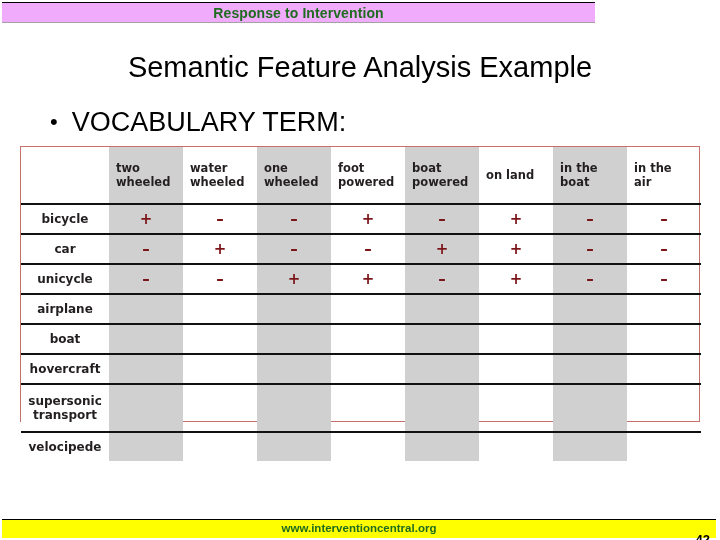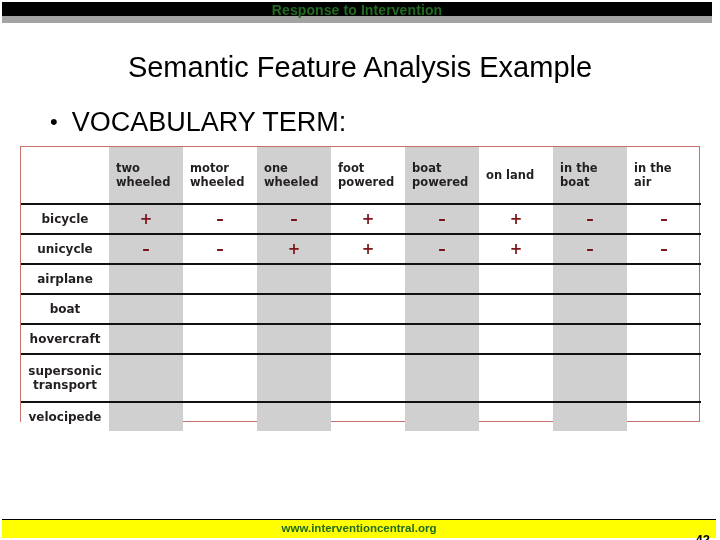--- a/index.html
+++ b/index.html
@@ -13,25 +13,25 @@
     font-family: "Liberation Sans", sans-serif;
     overflow: hidden;
     position: relative;
   }
 
   
   #top-banner {
     position: absolute;
     left: 2px;
     top: 2px;
-    width: 710px;
+    width: 593px;
     height: 21px;
-    background: #000000;
+    background: #f0abfc;
     border-top: 1px solid #000000;
-    border-bottom: 7px solid #a3a3a3;
+    border-bottom: 1px solid #a3a3a3;
     box-sizing: border-box;
     display: flex;
     align-items: center;
     justify-content: center;
   }
   #top-banner .banner-text {
     font-size: 14px;
     font-weight: bold;
     color: #1f6b1f;
     letter-spacing: 0.1px;
@@ -205,21 +205,21 @@
         <col class="c-data">
       </colgroup>
     <thead>
       <tr class="hdr" id="sfa-header-row">
         <th class="c-blank"></th>
       <th class="shade">
             <div>two</div>
             <div>wheeled</div>
           </th>
           <th class="">
-            <div>motor</div>
+            <div>water</div>
             <div>wheeled</div>
           </th>
           <th class="shade">
             <div>one</div>
             <div>wheeled</div>
           </th>
           <th class="">
             <div>foot</div>
             <div>powered</div>
           </th>
@@ -243,20 +243,33 @@
     <tbody id="sfa-body">
     <tr class="datarow">
           <td class="rowlabel">
             <div>bicycle</div>
           </td>
           <td class="mark shade">+</td>
           <td class="mark">–</td>
           <td class="mark shade">–</td>
           <td class="mark">+</td>
           <td class="mark shade">–</td>
+          <td class="mark">+</td>
+          <td class="mark shade">–</td>
+          <td class="mark">–</td>
+        </tr>
+        <tr class="datarow">
+          <td class="rowlabel">
+            <div>car</div>
+          </td>
+          <td class="mark shade">–</td>
+          <td class="mark">+</td>
+          <td class="mark shade">–</td>
+          <td class="mark">–</td>
+          <td class="mark shade">+</td>
           <td class="mark">+</td>
           <td class="mark shade">–</td>
           <td class="mark">–</td>
         </tr>
         <tr class="datarow">
           <td class="rowlabel">
             <div>unicycle</div>
           </td>
           <td class="mark shade">–</td>
           <td class="mark">–</td>

